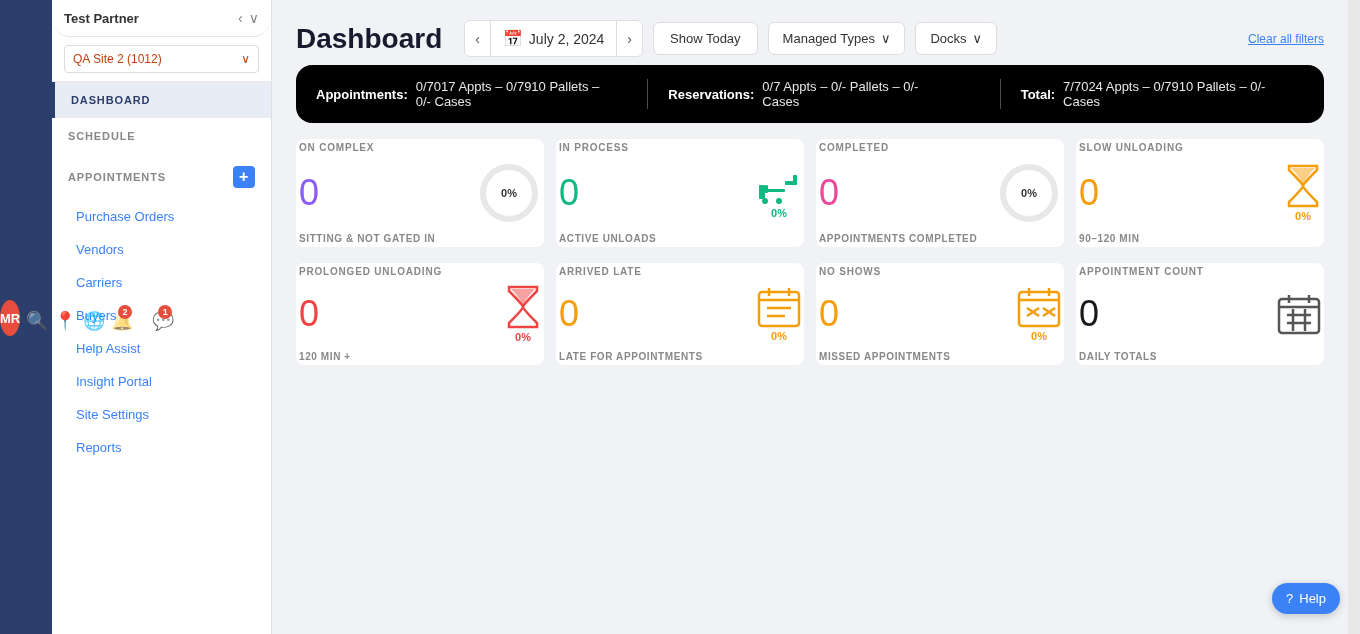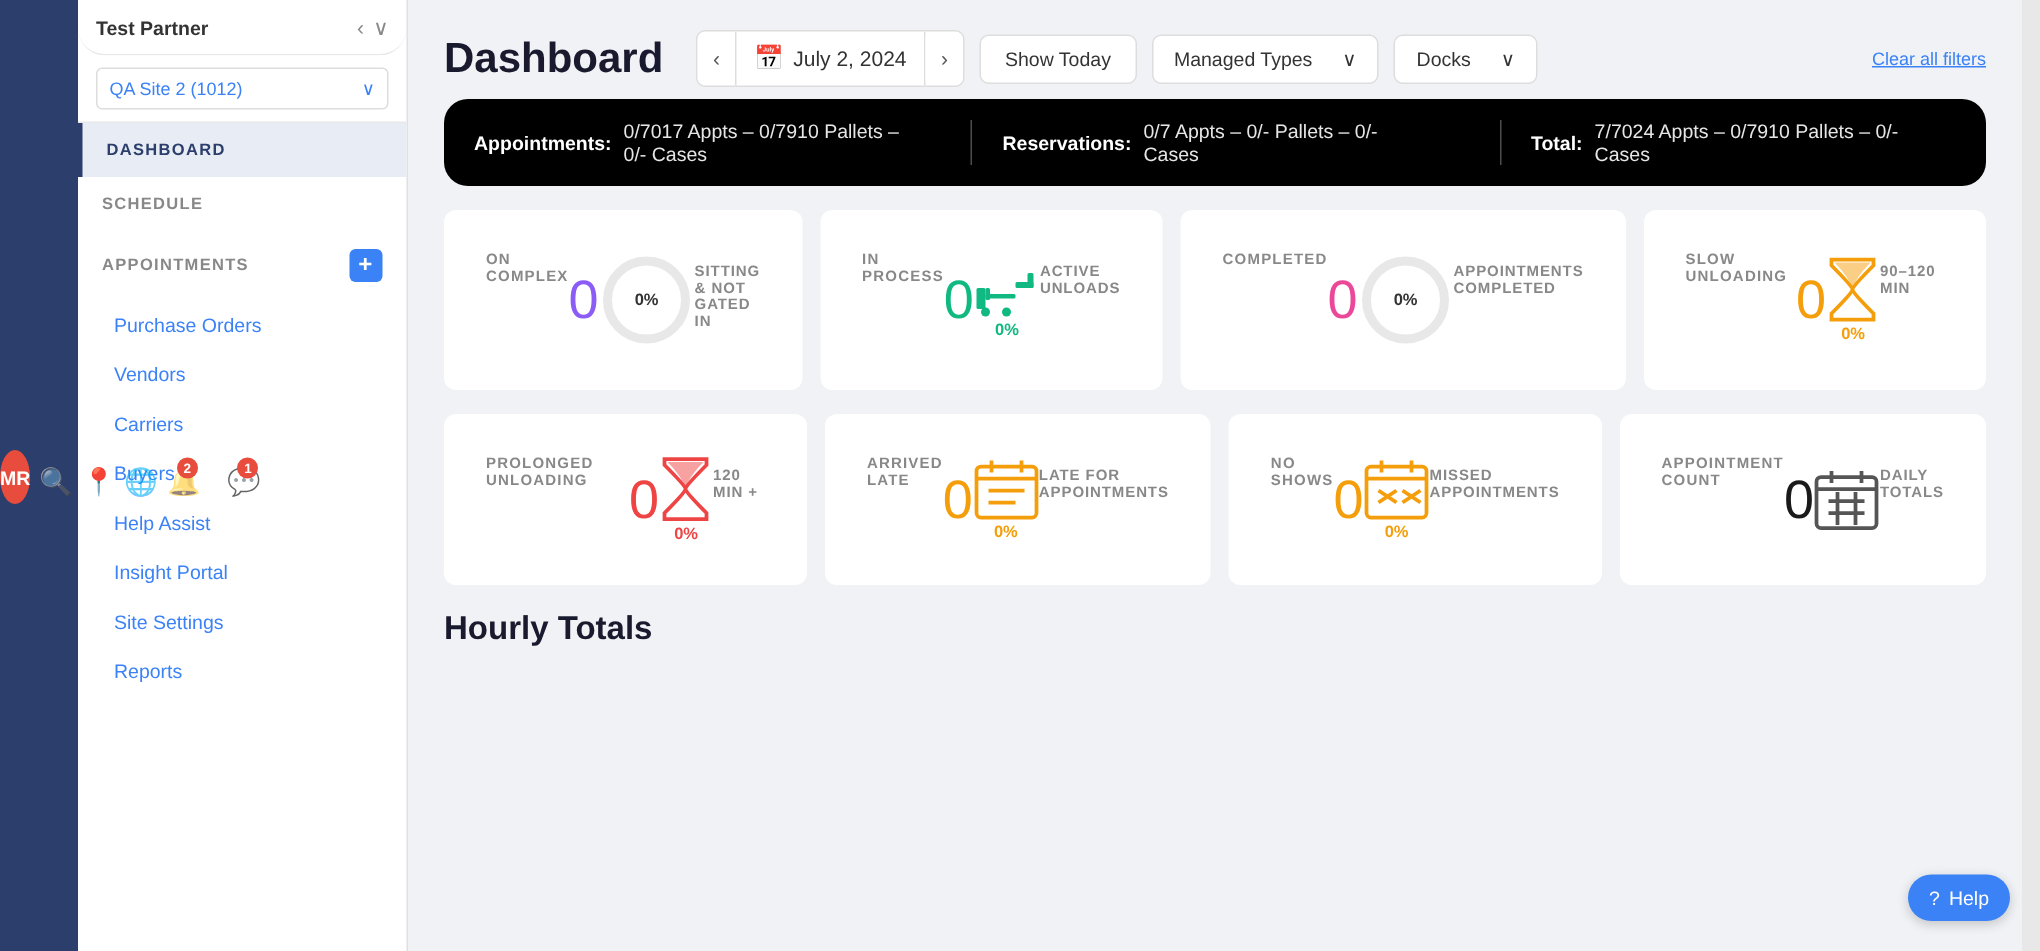--- a/index.html
+++ b/index.html
@@ -81,21 +81,21 @@
     .sidebar-site-select {
       padding: 8px 12px;
       border-bottom: 1px solid #e8e8e8;
     }
     .site-selector {
       width: 100%;
       border: 1px solid #ddd;
       border-radius: 4px;
       padding: 6px 8px;
       font-size: 12px;
-      color: #3b82f6;
+      color: #c2410c;
       background: white;
       display: flex;
       align-items: center;
       justify-content: space-between;
       cursor: pointer;
     }
     .sidebar-nav-section {
       padding: 0;
     }
     .sidebar-nav-item {
@@ -184,21 +184,21 @@
     .dropdown-btn {
       padding: 8px 14px;
       border: 1px solid #ddd;
       border-radius: 6px;
       background: white;
       font-size: 13px;
       color: #333;
       cursor: pointer;
       display: flex;
       align-items: center;
-      gap: 20px;
+      gap: 6px;
       justify-content: center;
     }
     .clear-filters {
       margin-left: auto;
       font-size: 12px;
       color: #3b82f6;
       cursor: pointer;
       text-decoration: underline;
     }
 
@@ -234,23 +234,23 @@
     
     .cards-grid {
       display: grid;
       grid-template-columns: repeat(4, 1fr);
       gap: 12px;
       margin-bottom: 16px;
     }
     .card {
       background: white;
       border-radius: 8px;
-      padding: 28px;
-      display: flex;
-      flex-direction: row;
+      padding: 3px;
+      display: flex;
+      flex-direction: column;
     }
     .card-label {
       font-size: 10px;
       font-weight: 700;
       letter-spacing: 0.08em;
       color: #888;
       margin-bottom: 8px;
       text-transform: uppercase;
     }
     .card-body {
@@ -595,23 +595,20 @@
             <line x1="10" y1="30" x2="34" y2="30"></line>
             <line x1="16" y1="16" x2="16" y2="38"></line>
             <line x1="28" y1="16" x2="28" y2="38"></line>
           </svg>
         </div>
       </div>
       <div class="card-footer">DAILY TOTALS</div>
     </div>
   </div>
 
-  <div>
-    <h2 class="hourly-label">Hourly Totals</h2>
-  </div>
 </div>
 
 <div class="right-scrollbar"></div>
 
 <div class="help-btn">
   <span>?</span>
   <span>Help</span>
 </div>
 
 </body></html>

